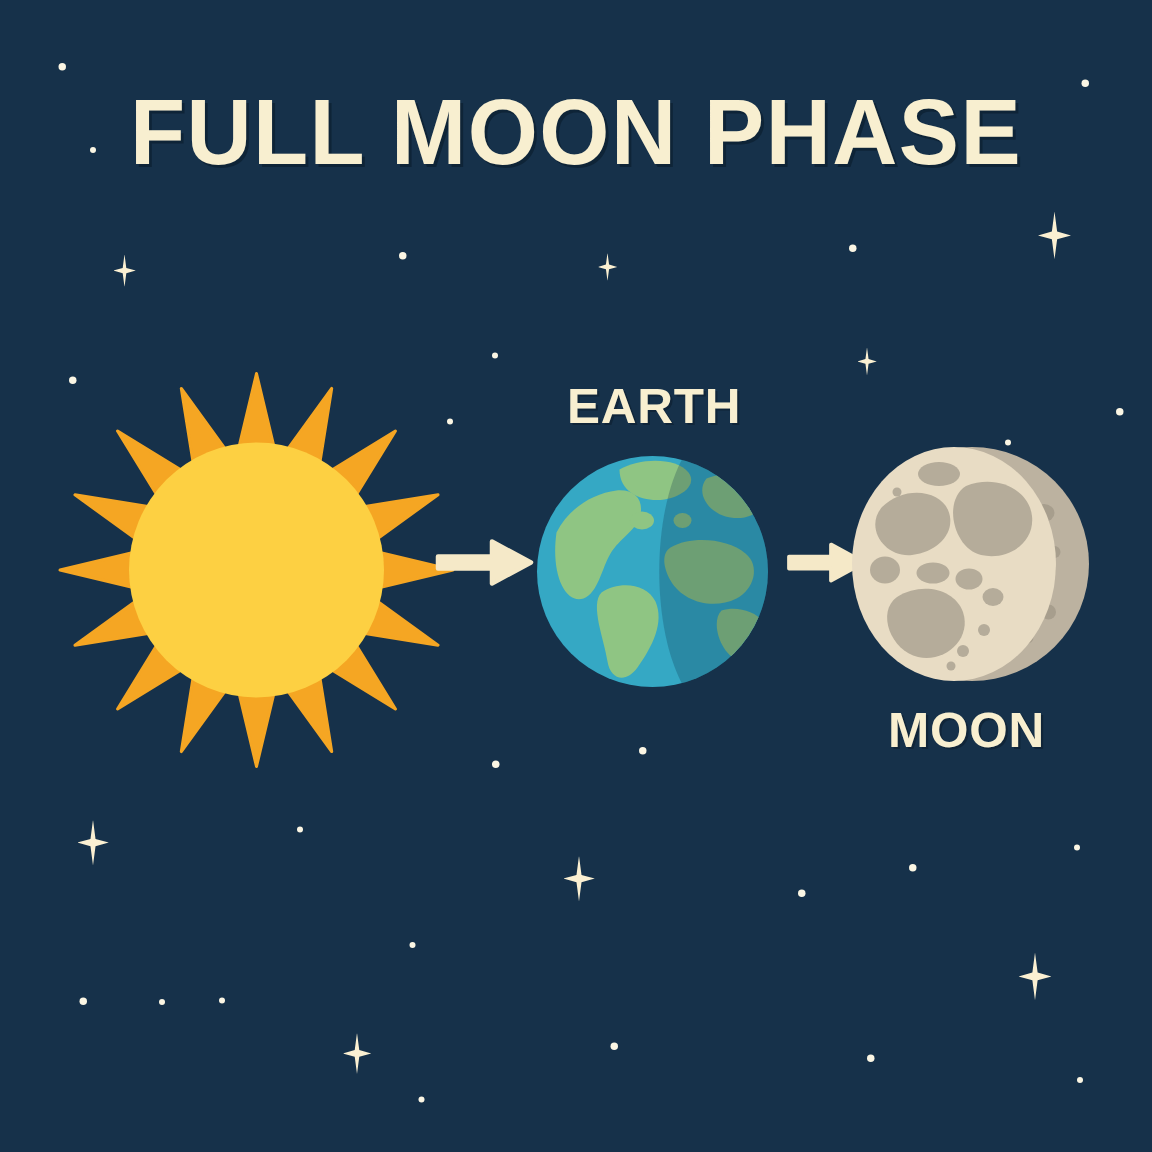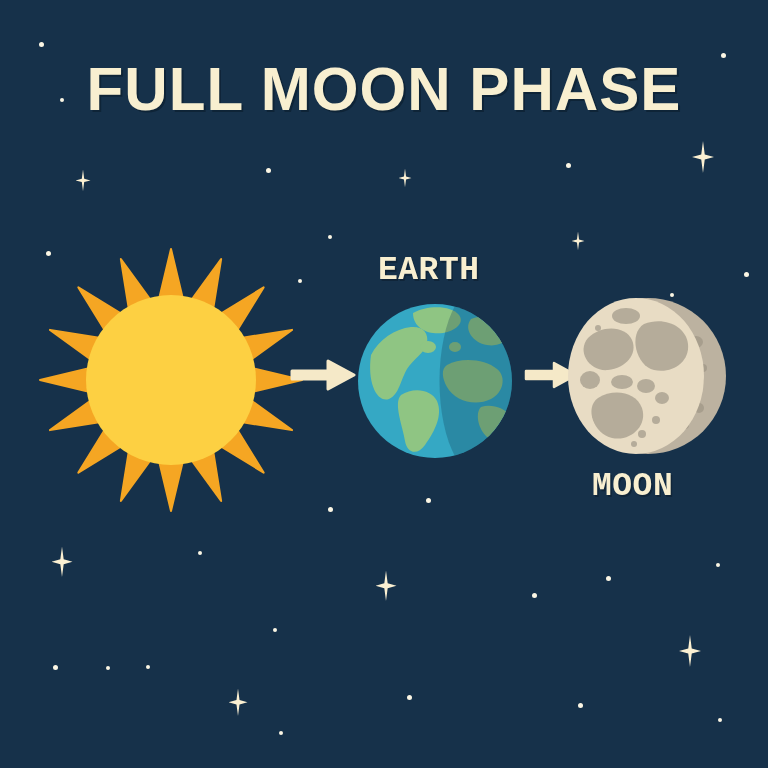--- a/index.html
+++ b/index.html
@@ -49,21 +49,20 @@
   }
   
   .body-label {
     position: absolute;
     color: #F8EFD0;
     font-size: 33px;
     font-weight: bold;
     letter-spacing: 0.5px;
     white-space: nowrap;
     text-shadow: 1.5px 1.5px 0 rgba(10,25,40,0.5);
-    font-family: Liberation Mono, monospace;
   }
   #label-earth { left: 378px; top: 252px; }
   #label-moon  { left: 592px; top: 468px; }
   
   #sun { position: absolute; left: 36px; top: 245px; width: 270px; height: 270px; }
   
   #earth { position: absolute; left: 355px; top: 303px; width: 160px; height: 156px; }
   
   #moon { position: absolute; left: 568px; top: 294px; width: 160px; height: 164px; }
   

